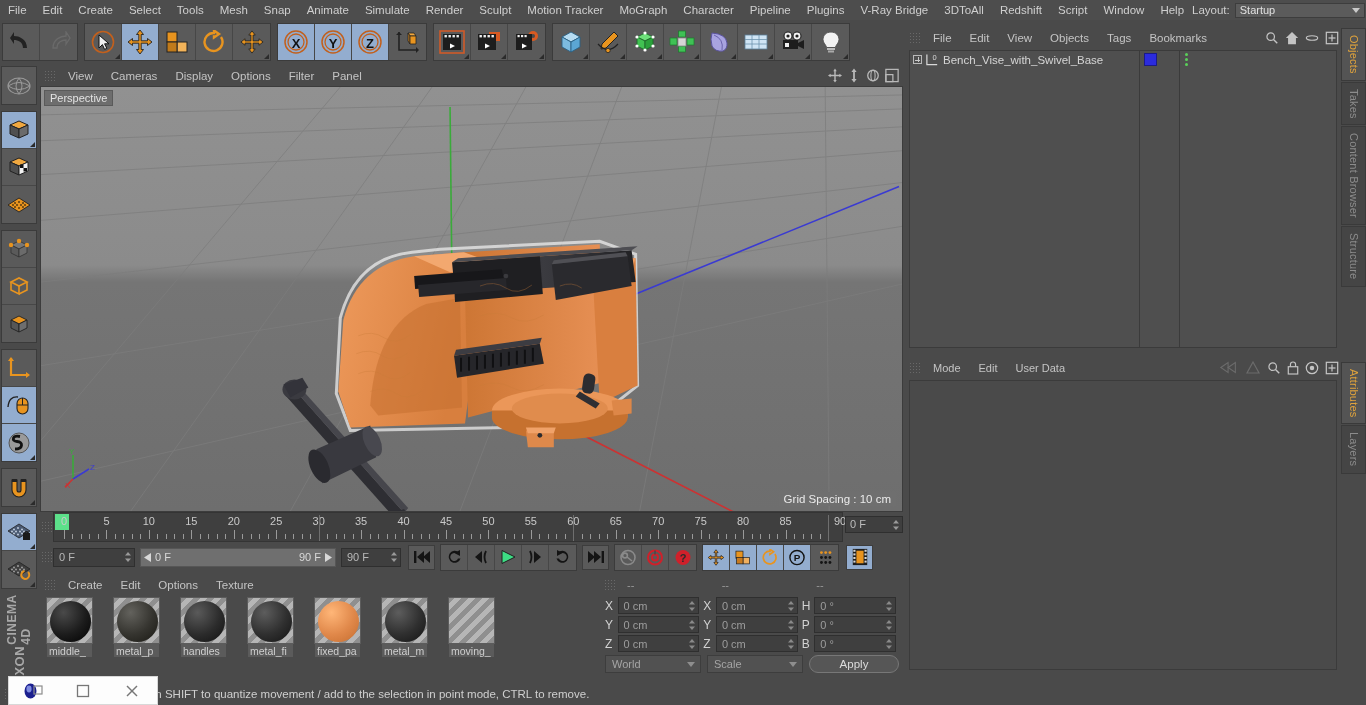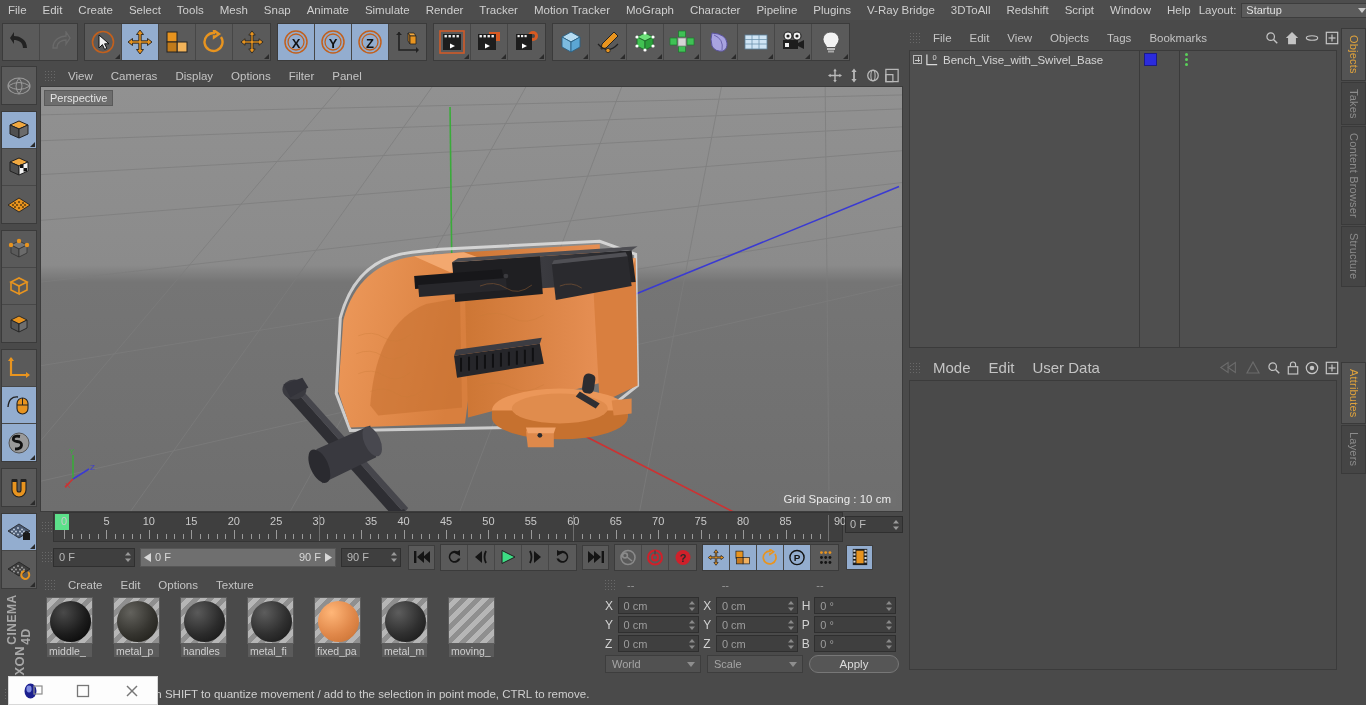--- a/index.html
+++ b/index.html
@@ -192,21 +192,21 @@
   .plusbox::before{content:"";position:absolute;left:1px;top:3.5px;width:5px;height:1px;background:#c9c9c9;}
   .plusbox::after{content:"";position:absolute;left:3.5px;top:1px;width:1px;height:5px;background:#c9c9c9;}
   .objname{ font-size:11.5px; color:#d5d5d5; white-space:nowrap; }
   .objswatch{ width:13px; height:13px; background:#2b2bdd; border:1px solid #1a1a88; }
   .dot3{ display:flex; flex-direction:column; gap:2px; }
   .dot3 i{ width:3px; height:3px; background:#5ad15a; border-radius:50%; display:block;}
 
   
   #attrPanel{ position:absolute; left:905px; top:358px; width:436px; height:316px; background:#4a4a4a;}
   #attrmenu{ height:20px; display:flex; align-items:center; padding-left:4px; position:relative;}
-  #attrmenu .mi{ padding:0 9px; height:20px; line-height:20px; font-size:15px;}
+  #attrmenu .mi{ padding:0 9px; height:20px; line-height:20px; font-size:11px;}
   #attrmenuRight{ position:absolute; right:2px; top:2px; display:flex; gap:6px; align-items:center;}
   #attrbody{ position:absolute; left:4px; top:22px; width:428px; height:290px; background:#4a4a4a; border:1px solid #3b3b3b;}
 
   
   .vtabs{ position:absolute; right:0; width:25px; display:flex; flex-direction:column; }
   .vtab{
     writing-mode:vertical-rl; text-orientation:mixed;
     font-size:11px; color:#8c8c8c; background:#454545; border:1px solid #3a3a3a;
     padding:6px 5px; margin-bottom:1px; letter-spacing:.2px;
   }
@@ -235,21 +235,21 @@
     <div class="mi">File</div>
     <div class="mi">Edit</div>
     <div class="mi">Create</div>
     <div class="mi">Select</div>
     <div class="mi">Tools</div>
     <div class="mi">Mesh</div>
     <div class="mi">Snap</div>
     <div class="mi">Animate</div>
     <div class="mi">Simulate</div>
     <div class="mi">Render</div>
-    <div class="mi">Tracker</div>
+    <div class="mi">Sculpt</div>
     <div class="mi">Motion Tracker</div>
     <div class="mi">MoGraph</div>
     <div class="mi">Character</div>
     <div class="mi">Pipeline</div>
     <div class="mi">Plugins</div>
     <div class="mi">V-Ray Bridge</div>
     <div class="mi">3DToAll</div>
     <div class="mi">Redshift</div>
     <div class="mi">Script</div>
     <div class="mi">Window</div>
@@ -810,21 +810,21 @@
     <div id="tlruler">
       <div id="playhead"></div>
       <div id="tlnums">
           <div class="tlnum" style="left: 10px;">0</div>
           <div class="tlnum" style="left: 52.4444px;">5</div>
           <div class="tlnum" style="left: 94.8889px;">10</div>
           <div class="tlnum" style="left: 137.333px;">15</div>
           <div class="tlnum" style="left: 179.778px;">20</div>
           <div class="tlnum" style="left: 222.222px;">25</div>
           <div class="tlnum" style="left: 264.667px;">30</div>
-          <div class="tlnum" style="left: 307.111px; margin-left: 10px;">35</div>
+          <div class="tlnum" style="left: 307.111px;">35</div>
           <div class="tlnum" style="left: 349.556px;">40</div>
           <div class="tlnum" style="left: 392px;">45</div>
           <div class="tlnum" style="left: 434.444px;">50</div>
           <div class="tlnum" style="left: 476.889px;">55</div>
           <div class="tlnum" style="left: 519.333px;">60</div>
           <div class="tlnum" style="left: 561.778px;">65</div>
           <div class="tlnum" style="left: 604.222px;">70</div>
           <div class="tlnum" style="left: 646.667px;">75</div>
           <div class="tlnum" style="left: 689.111px;">80</div>
           <div class="tlnum" style="left: 731.556px;">85</div>

